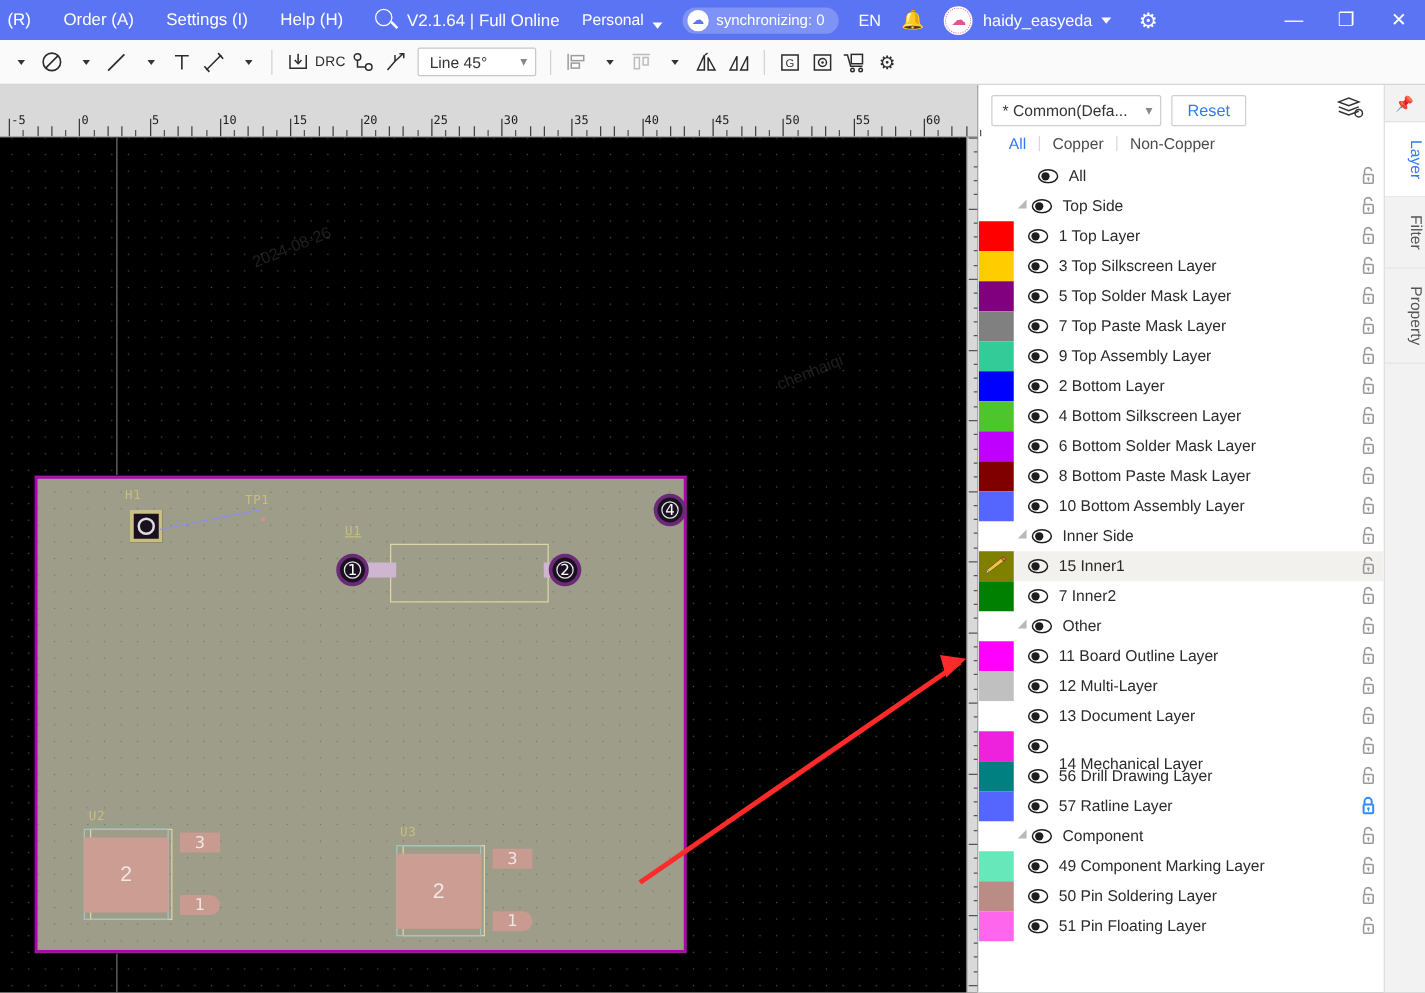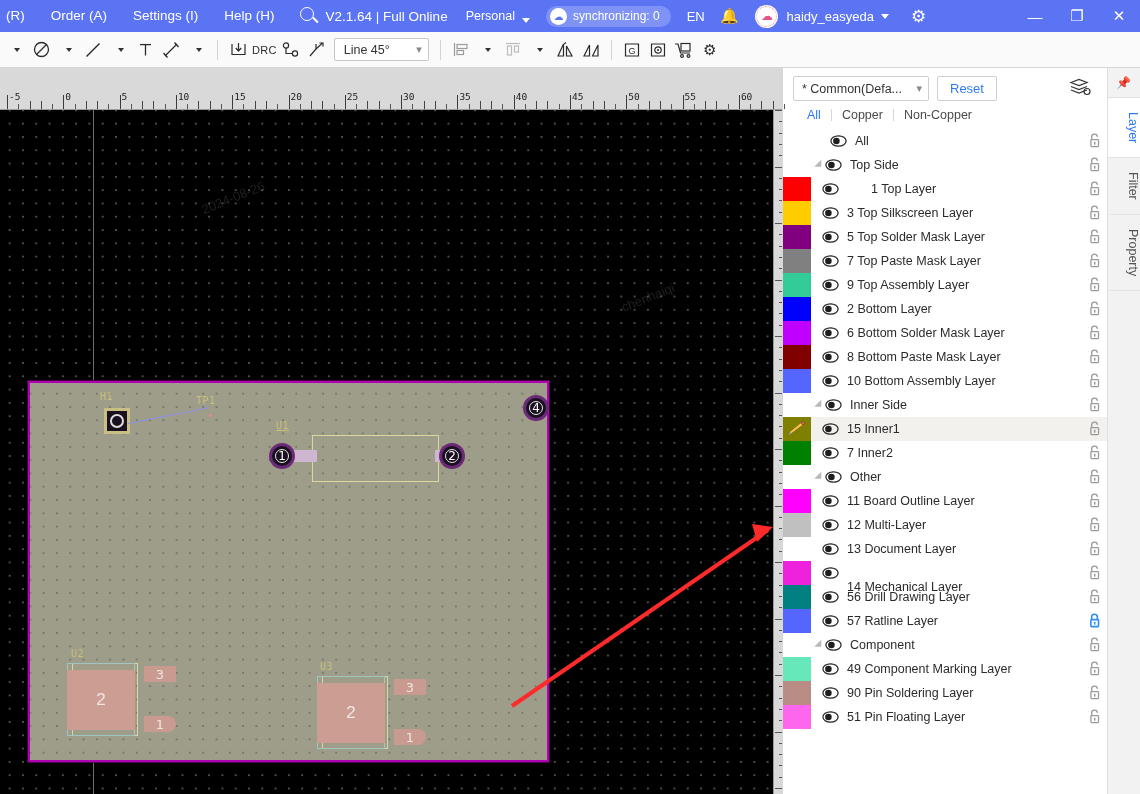--- a/index.html
+++ b/index.html
@@ -717,21 +717,21 @@
           </div>
           <div class="lrow">
             <div class="swatch" style="background: rgb(255, 0, 0);"></div>
             <div style="width: 8px; flex: 0 0 auto;"></div>
             <div class="eye">
               <svg width="17" height="12" viewBox="0 0 17 12">
                 <ellipse cx="8.5" cy="6" rx="7.6" ry="5.2" fill="none" stroke="#1e1e1e" stroke-width="1.2"></ellipse>
                 <circle cx="6.4" cy="6" r="3.3" fill="#1e1e1e"></circle>
               </svg>
             </div>
-            <div class="lname" style="padding-left: 6px; margin-left: 24px;">1 Top Layer</div>
+            <div class="lname" style="padding-left: 6px;">1 Top Layer</div>
             <div class="lock">
               <svg width="15" height="16" viewBox="0 0 14 15">
                 <path d="M4.3 6.2 L4.3 3.9 A2.7 2.7 0 0 1 9.7 3.6" fill="none" stroke="#9a9a9a" stroke-width="1.2"></path>
                 <rect x="3.6" y="6.2" width="7.2" height="6.6" rx="0.8" fill="none" stroke="#9a9a9a" stroke-width="1.2"></rect>
                 <circle cx="7.2" cy="9.1" r="0.9" fill="#9a9a9a"></circle>
                 <rect x="6.8" y="9.3" width="0.9" height="2" fill="#9a9a9a"></rect>
               </svg>
             </div>
           </div>
           <div class="lrow">
@@ -813,20 +813,39 @@
           <div class="lrow">
             <div class="swatch" style="background: rgb(0, 0, 255);"></div>
             <div style="width: 8px; flex: 0 0 auto;"></div>
             <div class="eye">
               <svg width="17" height="12" viewBox="0 0 17 12">
                 <ellipse cx="8.5" cy="6" rx="7.6" ry="5.2" fill="none" stroke="#1e1e1e" stroke-width="1.2"></ellipse>
                 <circle cx="6.4" cy="6" r="3.3" fill="#1e1e1e"></circle>
               </svg>
             </div>
             <div class="lname" style="padding-left: 6px;">2 Bottom Layer</div>
+            <div class="lock">
+              <svg width="15" height="16" viewBox="0 0 14 15">
+                <path d="M4.3 6.2 L4.3 3.9 A2.7 2.7 0 0 1 9.7 3.6" fill="none" stroke="#9a9a9a" stroke-width="1.2"></path>
+                <rect x="3.6" y="6.2" width="7.2" height="6.6" rx="0.8" fill="none" stroke="#9a9a9a" stroke-width="1.2"></rect>
+                <circle cx="7.2" cy="9.1" r="0.9" fill="#9a9a9a"></circle>
+                <rect x="6.8" y="9.3" width="0.9" height="2" fill="#9a9a9a"></rect>
+              </svg>
+            </div>
+          </div>
+          <div class="lrow">
+            <div class="swatch" style="background: rgb(76, 198, 44);"></div>
+            <div style="width: 8px; flex: 0 0 auto;"></div>
+            <div class="eye">
+              <svg width="17" height="12" viewBox="0 0 17 12">
+                <ellipse cx="8.5" cy="6" rx="7.6" ry="5.2" fill="none" stroke="#1e1e1e" stroke-width="1.2"></ellipse>
+                <circle cx="6.4" cy="6" r="3.3" fill="#1e1e1e"></circle>
+              </svg>
+            </div>
+            <div class="lname" style="padding-left: 6px;">4 Bottom Silkscreen Layer</div>
             <div class="lock">
               <svg width="15" height="16" viewBox="0 0 14 15">
                 <path d="M4.3 6.2 L4.3 3.9 A2.7 2.7 0 0 1 9.7 3.6" fill="none" stroke="#9a9a9a" stroke-width="1.2"></path>
                 <rect x="3.6" y="6.2" width="7.2" height="6.6" rx="0.8" fill="none" stroke="#9a9a9a" stroke-width="1.2"></rect>
                 <circle cx="7.2" cy="9.1" r="0.9" fill="#9a9a9a"></circle>
                 <rect x="6.8" y="9.3" width="0.9" height="2" fill="#9a9a9a"></rect>
               </svg>
             </div>
           </div>
           <div class="lrow">
@@ -1122,21 +1141,21 @@
           </div>
           <div class="lrow">
             <div class="swatch" style="background: rgb(185, 140, 134);"></div>
             <div style="width: 8px; flex: 0 0 auto;"></div>
             <div class="eye">
               <svg width="17" height="12" viewBox="0 0 17 12">
                 <ellipse cx="8.5" cy="6" rx="7.6" ry="5.2" fill="none" stroke="#1e1e1e" stroke-width="1.2"></ellipse>
                 <circle cx="6.4" cy="6" r="3.3" fill="#1e1e1e"></circle>
               </svg>
             </div>
-            <div class="lname" style="padding-left: 6px;">90 Pin Soldering Layer</div>
+            <div class="lname" style="padding-left: 6px;">50 Pin Soldering Layer</div>
             <div class="lock">
               <svg width="15" height="16" viewBox="0 0 14 15">
                 <path d="M4.3 6.2 L4.3 3.9 A2.7 2.7 0 0 1 9.7 3.6" fill="none" stroke="#9a9a9a" stroke-width="1.2"></path>
                 <rect x="3.6" y="6.2" width="7.2" height="6.6" rx="0.8" fill="none" stroke="#9a9a9a" stroke-width="1.2"></rect>
                 <circle cx="7.2" cy="9.1" r="0.9" fill="#9a9a9a"></circle>
                 <rect x="6.8" y="9.3" width="0.9" height="2" fill="#9a9a9a"></rect>
               </svg>
             </div>
           </div>
           <div class="lrow">

